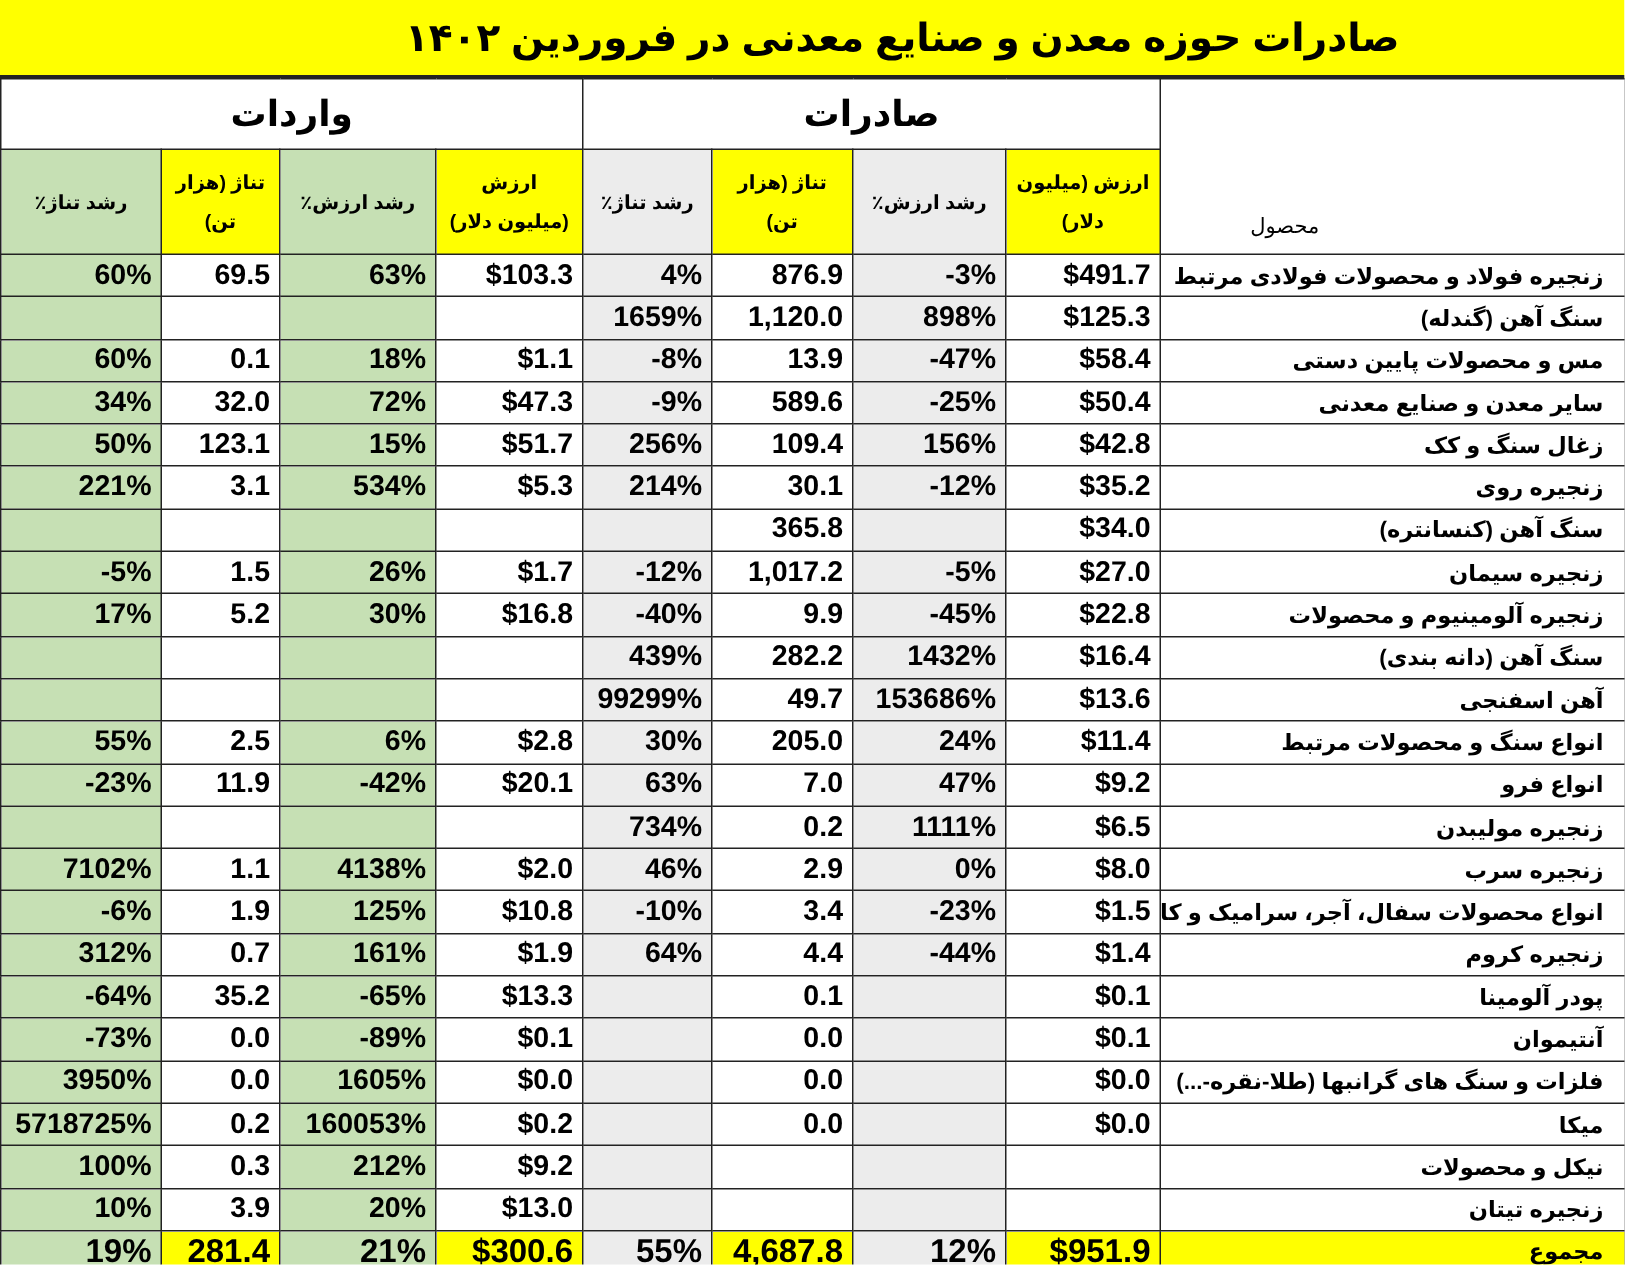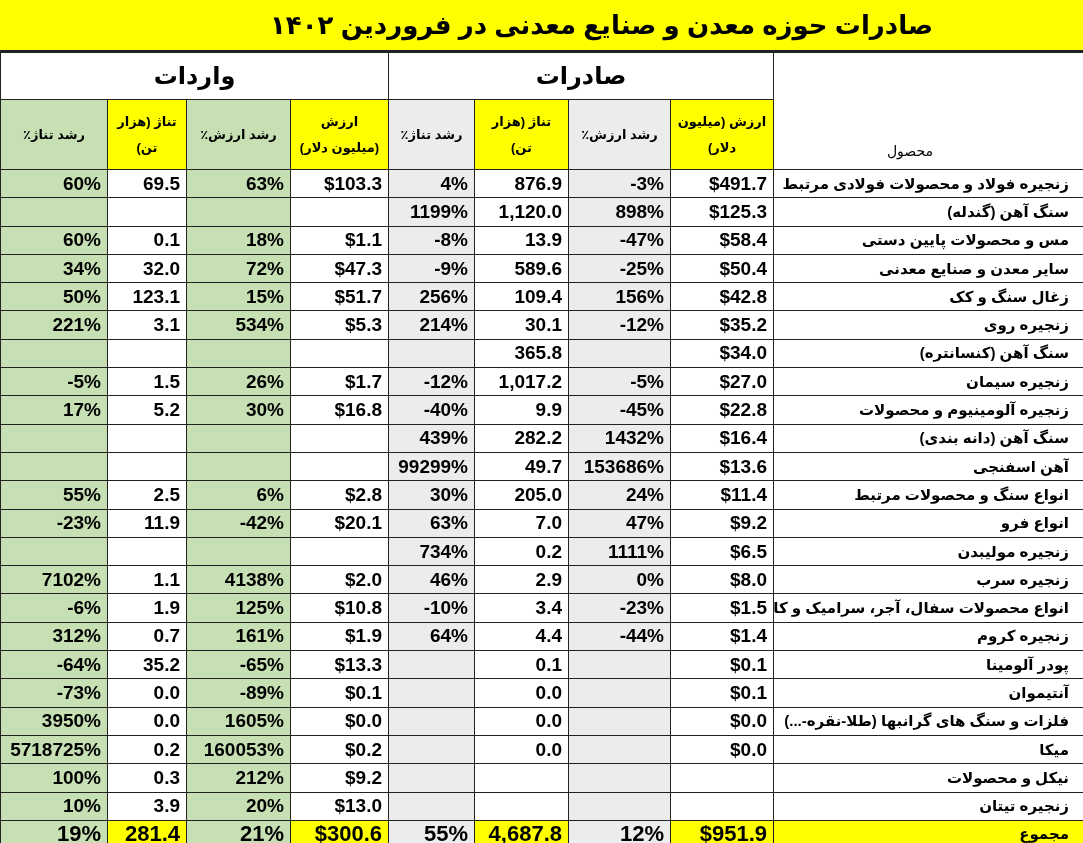--- a/index.html
+++ b/index.html
@@ -14,21 +14,21 @@
   td { border:1px solid #222; padding:0 6px; box-sizing:border-box; overflow:hidden; white-space:nowrap; }
   .grp td { height:47px; }
   .grp .gl { text-align:center; font-weight:bold; font-size:24px; direction:rtl; background:#fff; }
   .hdr td { height:70px; text-align:center; font-weight:bold; font-size:13px; direction:rtl; line-height:26px; white-space:normal; }
   .y { background:#ffff00; }
   .g { background:#c6e0b4; }
   .gr { background:#ececec; }
   .w { background:#ffffff; }
   .num { text-align:right; font-weight:bold; font-size:19px; height:28.3px; font-family:"Liberation Sans", sans-serif; }
   .name { text-align:right; direction:rtl; font-size:15px; font-weight:bold; padding-right:14px; }
-  .prod-hdr { vertical-align:bottom; padding-bottom:10px; text-align:right; direction:rtl; padding-right:150px !important; font-size:14px !important; }
+  .prod-hdr { vertical-align:bottom; padding-bottom:10px; text-align:center; direction:rtl; padding-right:150px !important; font-size:14px !important; }
   .total td.num { font-size:22px; }
   .total .name { background:#ffff00; }
 </style>
 </head>
 <body>
 
 <div class="sheet">
   <div class="title">صادرات حوزه معدن و صنایع معدنی در فروردین ۱۴۰۲</div>
 
   <table>
@@ -68,21 +68,21 @@
           <td class="num w">876.9</td>
           <td class="num gr">-3%</td>
           <td class="num w">$491.7</td>
           <td class="name w">زنجیره فولاد و محصولات فولادی مرتبط</td>
         </tr>
         <tr>
           <td class="num g"></td>
           <td class="num w"></td>
           <td class="num g"></td>
           <td class="num w"></td>
-          <td class="num gr">1199%</td>
+          <td class="num gr">1659%</td>
           <td class="num w">1,120.0</td>
           <td class="num gr">898%</td>
           <td class="num w">$125.3</td>
           <td class="name w">سنگ آهن (گندله)</td>
         </tr>
         <tr>
           <td class="num g">60%</td>
           <td class="num w">0.1</td>
           <td class="num g">18%</td>
           <td class="num w">$1.1</td>

